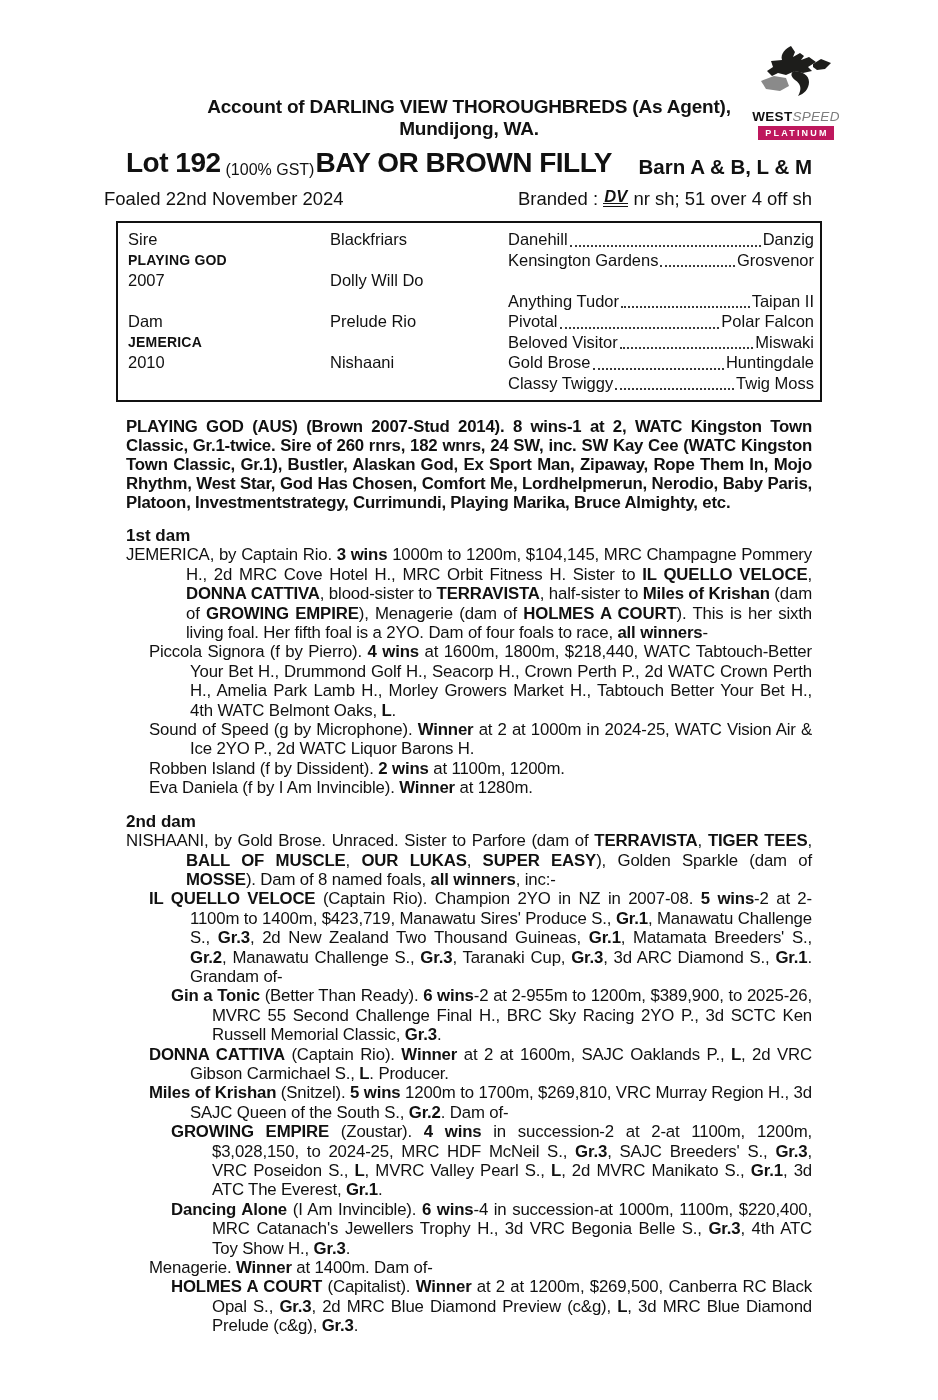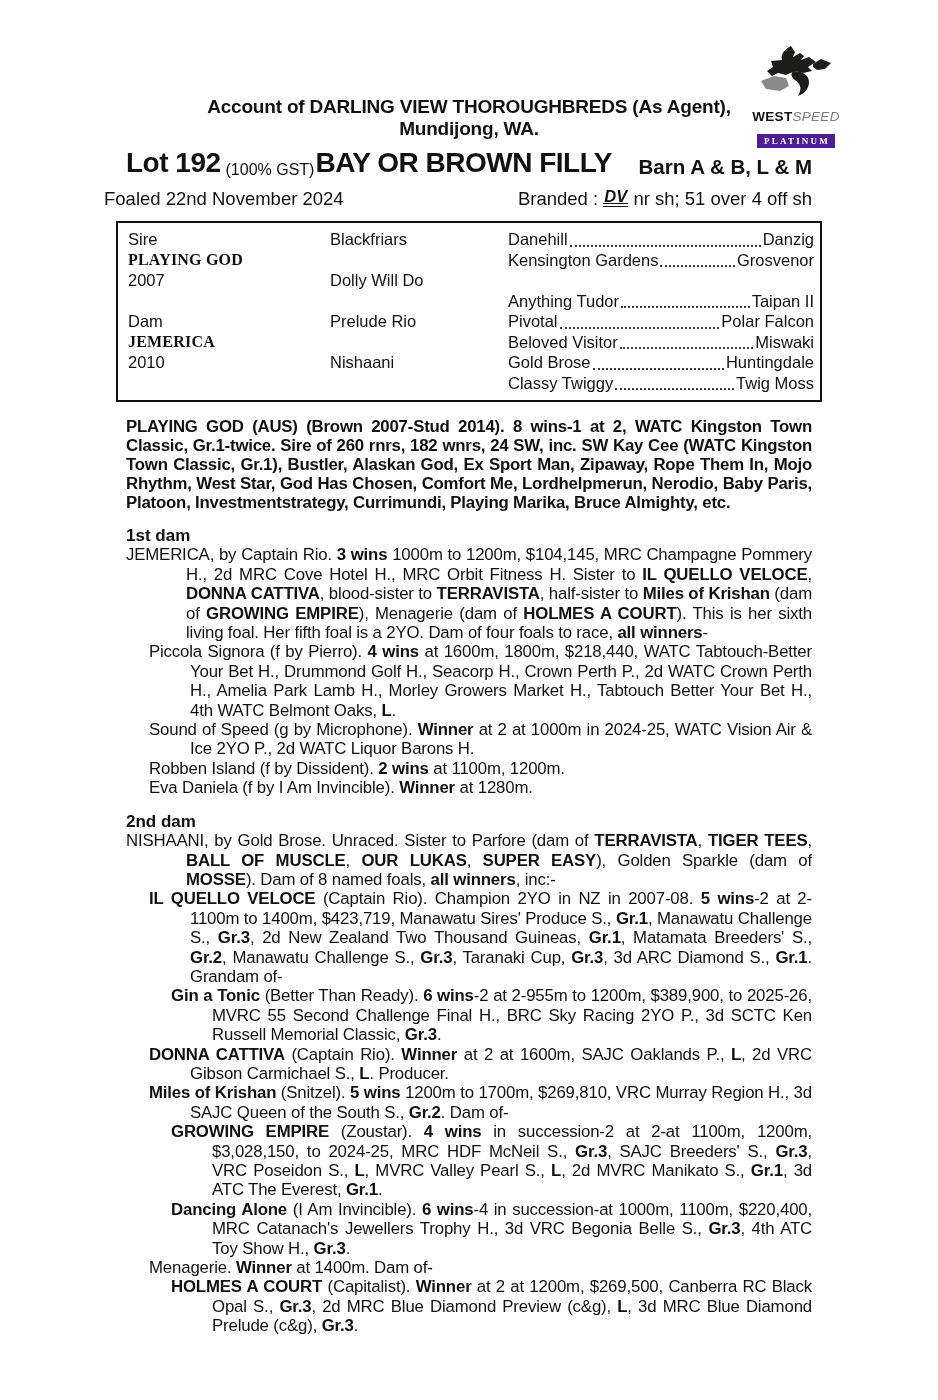--- a/index.html
+++ b/index.html
@@ -13,40 +13,40 @@
     box-sizing:border-box;
   }
   
   .logo {
     position:absolute; top:44px; right:92px; width:100px;
     display:flex; flex-direction:column; align-items:center;
   }
   .logo-word { font-size:13.5px; font-weight:bold; letter-spacing:.3px; line-height:14px; white-space:nowrap; }
   .logo-word .light { font-weight:normal; font-style:italic; color:#7d7d7d; }
   .logo-badge {
-    margin-top:10px; background:#4c1d95; color:#fff;
+    margin-top:2px; background:#be185d; color:#fff;
     font-size:9px; font-weight:bold; letter-spacing:2.2px;
-    padding:2px 5px 2px 7px; line-height:10px;font-family:Liberation Serif, serif;
+    padding:2px 5px 2px 7px; line-height:10px;
   }
   
   .account { margin-top:96px; text-align:center; font-weight:bold; font-size:19px; line-height:22px; letter-spacing:-0.2px; }
   .lot-row { display:flex; align-items:flex-end; margin:7px 126px 0 126px; white-space:nowrap; }
   .lot-label { font-size:28px; font-weight:800; letter-spacing:-0.5px; }
   .gst { font-size:16px; margin:0 1px 0 5px; }
   .lot-desc { font-size:28px; font-weight:800; letter-spacing:-0.5px; }
   .barn { margin-left:auto; font-size:20.5px; font-weight:bold; }
   .foaled-row { display:flex; justify-content:space-between; align-items:baseline; margin:9px 126px 0 104px; font-size:18.5px; }
   .brand-mark {
     display:inline-block; font-weight:bold; font-style:italic; font-size:16.5px;
     border-bottom:4px double #111; position:relative; top:-3px; padding:0 1px; line-height:14px;
   }
   
   .pedigree { margin:11px 116px 0 116px; border:2px solid #111; padding:6px 6px 7px 10px; }
   .ped-row { display:grid; grid-template-columns:202px 178px 1fr; font-size:16.5px; line-height:20.5px; }
-  .ped-name { font-weight:800; font-size:16px; letter-spacing:.2px;font-family:Liberation Serif, serif; }
+  .ped-name { font-weight:800; font-size:14px; letter-spacing:.2px; }
   .anc { display:flex; align-items:flex-end; min-width:0; }
   .anc .leader { flex:1 1 auto; border-bottom:2px dotted #3a3a3a; margin:0 2px 3px 2px; min-width:8px; }
   
   .sire-para {
     margin:15px 126px 0 126px; font-weight:bold; font-size:16.8px; line-height:19px;
     text-align:justify; letter-spacing:-0.2px;
   }
   .sec-heading { margin:14px 126px 0 126px; font-weight:bold; font-size:17px; line-height:19.4px; }
   .entry { margin:0 126px; font-size:16.8px; line-height:19.4px; text-align:justify; letter-spacing:-0.15px; }
   .lv0 { padding-left:60px; text-indent:-60px; }

